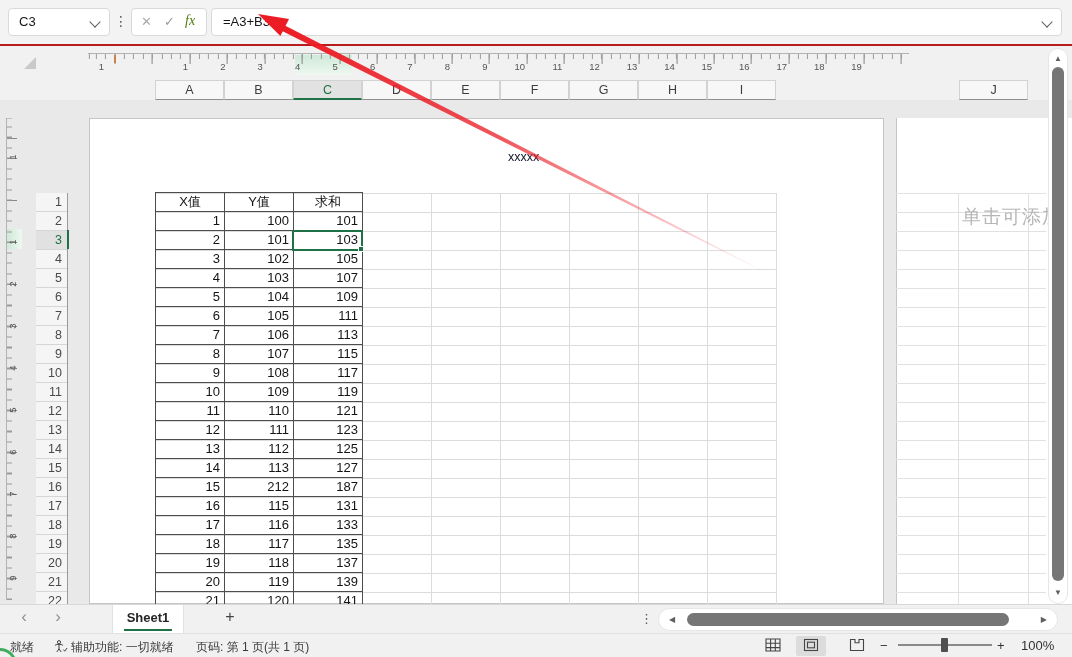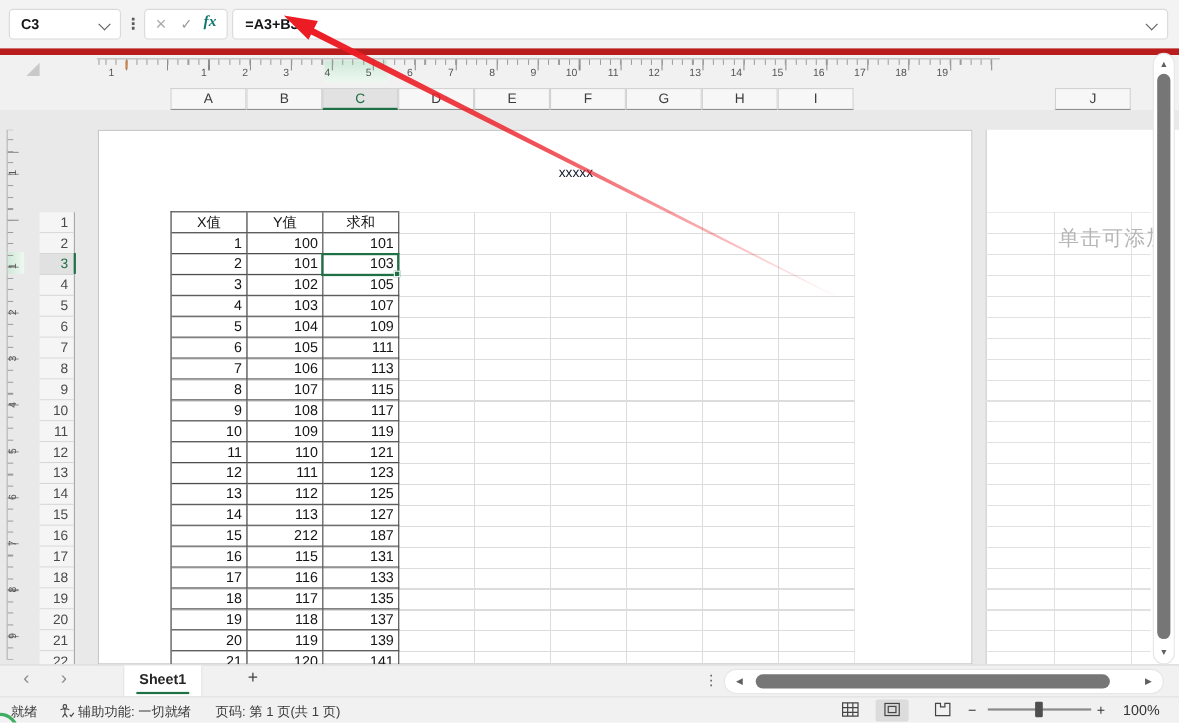--- a/index.html
+++ b/index.html
@@ -2,30 +2,30 @@
 <html><head>
 <meta charset="utf-8">
 <style>
   html,body{margin:0;padding:0;background:#fff;}
   .app{position:relative;width:1072px;height:657px;overflow:hidden;
        background:#f1f1f1;font-family:"Liberation Sans","DejaVu Sans",sans-serif;
        -webkit-font-smoothing:antialiased;}
   .abs{position:absolute;}
 
   
-  .topbar{position:absolute;left:0;top:0;width:1072px;height:44px;background:#f3f3f3;border-bottom:6px solid #b91c1c;font-weight:bold;}
+  .topbar{position:absolute;left:0;top:0;width:1072px;height:44px;background:#f3f3f3;border-bottom:2px solid #b91c1c;}
   .whitebox{position:absolute;top:8px;height:28px;background:#fff;border:1px solid #d9d9d9;border-radius:4px;box-sizing:border-box;}
   .namebox{left:8px;width:102px;}
   .namebox .val{position:absolute;left:10px;top:5px;font-size:13px;color:#161616;}
   .chev{position:absolute;width:7px;height:7px;border-right:1.5px solid #5f5f5f;border-bottom:1.5px solid #5f5f5f;transform:rotate(45deg);}
   .dots{position:absolute;left:114px;top:13px;font-size:14px;color:#5a5a5a;}
   .fxgroup{left:131px;width:76px;}
   .fxgroup .x{position:absolute;left:9px;top:5px;font-size:13px;color:#ababab;}
   .fxgroup .ck{position:absolute;left:32px;top:5px;font-size:13px;color:#9a9a9a;}
-  .fxgroup .fx{position:absolute;left:53px;top:4px;font-size:14px;font-style:italic;font-family:"Liberation Serif","DejaVu Serif",serif;color:#0f766e;}
+  .fxgroup .fx{position:absolute;left:53px;top:4px;font-size:14px;font-style:italic;font-family:"Liberation Serif","DejaVu Serif",serif;color:#4d7c0f;}
   .fbar{left:211px;width:851px;}
   .fbar .val{position:absolute;left:11px;top:5px;font-size:13px;color:#161616;}
 
   
   .selectall{position:absolute;left:24px;top:57px;width:0;height:0;
      border-left:12px solid transparent;border-bottom:12px solid #c9c9c9;}
   .hruler{position:absolute;left:88px;top:53px;width:821px;height:23px;border-top:1px solid #b3b3b3;}
   .hruler .hl{position:absolute;left:207px;top:1px;width:57px;height:20px;
      background:linear-gradient(to bottom,#cfe9d8,#eef8f1);}
   .hruler .margin-mark{position:absolute;left:26px;top:1px;width:2px;height:8px;background:#c8824a;}

